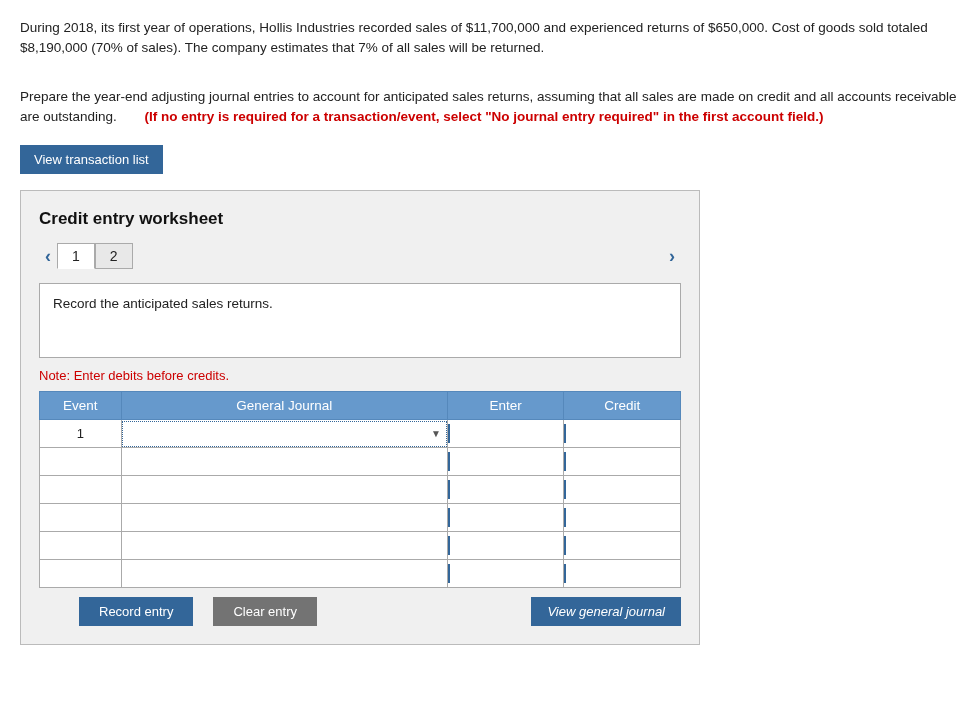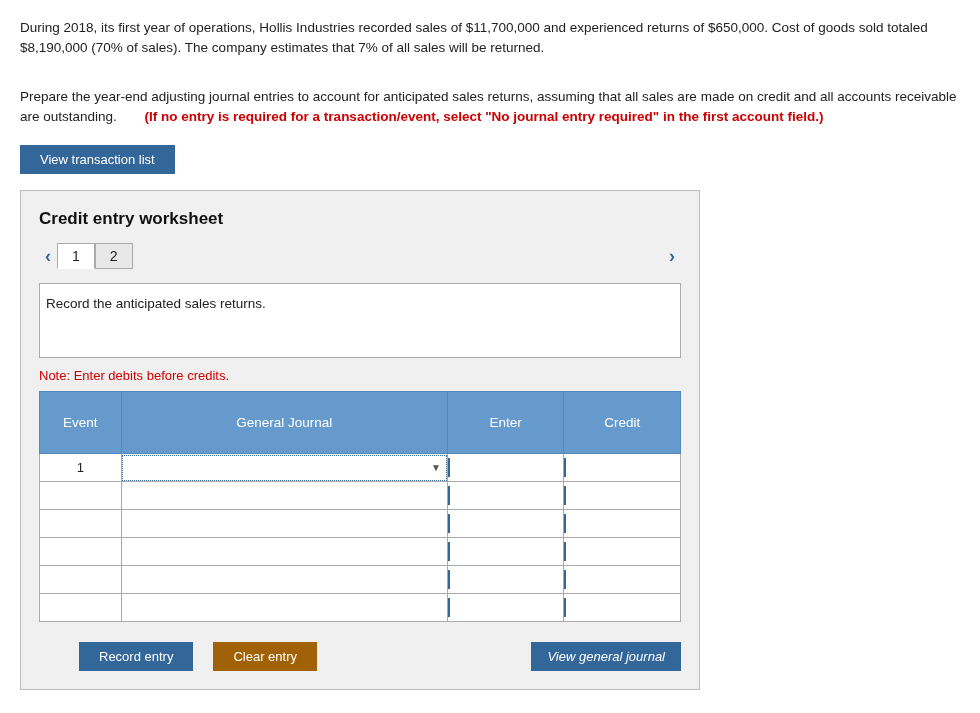--- a/index.html
+++ b/index.html
@@ -26,21 +26,21 @@
     }
     .instruction-bold-red {
       color: #cc0000;
       font-weight: bold;
       margin-left: 24px;
     }
     .view-transaction-btn {
       background-color: #336699;
       color: #fff;
       border: none;
-      padding: 7px 20px;
+      padding: 7px 14px;
       font-size: 13px;
       cursor: pointer;
       margin-bottom: 16px;
       display: inline-block;
     }
     .worksheet-container {
       border: 1px solid #bbb;
       background: #f0f0f0;
       padding: 18px 18px 18px 18px;
       max-width: 680px;
@@ -82,21 +82,21 @@
     }
     .tab-item.inactive {
       background: #e8e8e8;
     }
     .tab-right-arrow {
       margin-left: auto;
     }
     .description-box {
       border: 1px solid #aaa;
       background: #fff;
-      padding: 12px 6px;
+      padding: 12px 13px;
       margin-bottom: 10px;
       min-height: 75px;
       font-size: 13.5px;
       color: #222;
     }
     .note-text {
       color: #cc0000;
       font-size: 13px;
       margin-bottom: 8px;
     }
@@ -105,21 +105,21 @@
       width: 100%;
       border-collapse: collapse;
       background: #fff;
     }
     .journal-table thead tr {
       background-color: #6699cc;
       color: #fff;
     }
     .journal-table thead th {
       border: 1px solid #5588bb;
-      padding: 23px 8px;
+      padding: 6px 8px;
       font-size: 13.5px;
       font-weight: normal;
       text-align: center;
     }
     .journal-table thead th.event-col {
       width: 70px;
     }
     .journal-table thead th.general-col {
       width: 280px;
     }
@@ -183,34 +183,34 @@
       background: transparent;
       height: 100%;
       display: block;
     }
     .journal-table tbody td.amount-cell {
       padding: 0;
     }
     .btn-row {
       display: flex;
       gap: 20px;
-      margin-top: 20px;
+      margin-top: 9px;
       align-items: center;
       padding-left: 40px;
     }
     .btn-record {
       background-color: #336699;
       color: #fff;
       border: none;
       padding: 7px 20px;
       font-size: 13px;
       cursor: pointer;
     }
     .btn-clear {
-      background-color: #a16207;
+      background-color: #737373;
       color: #fff;
       border: none;
       padding: 7px 20px;
       font-size: 13px;
       cursor: pointer;
     }
     .btn-view-journal {
       background-color: #336699;
       color: #fff;
       border: none;

